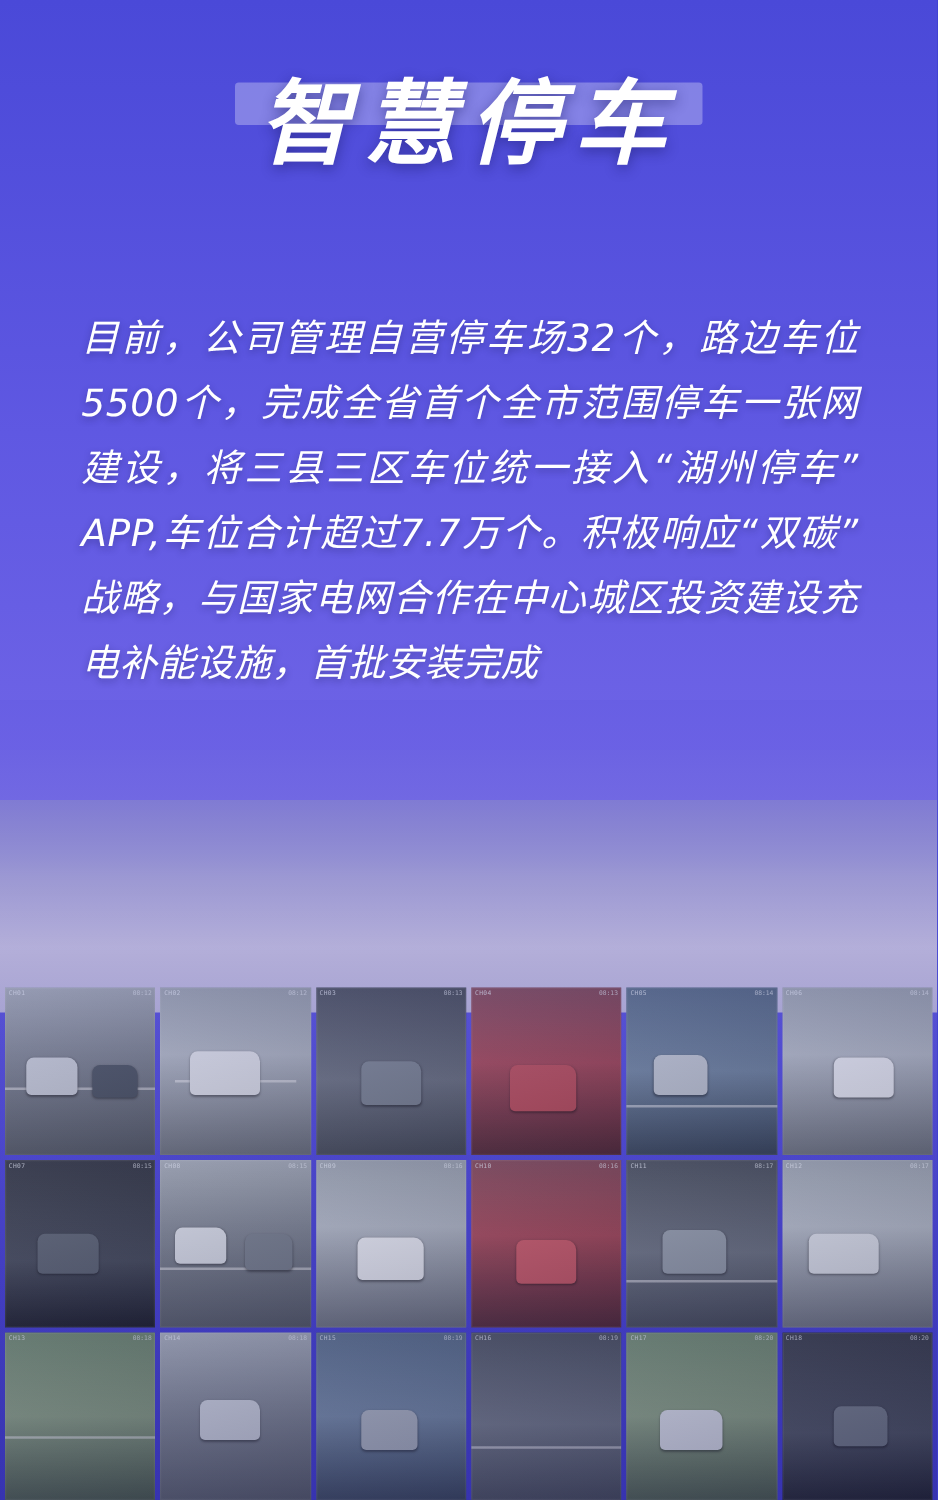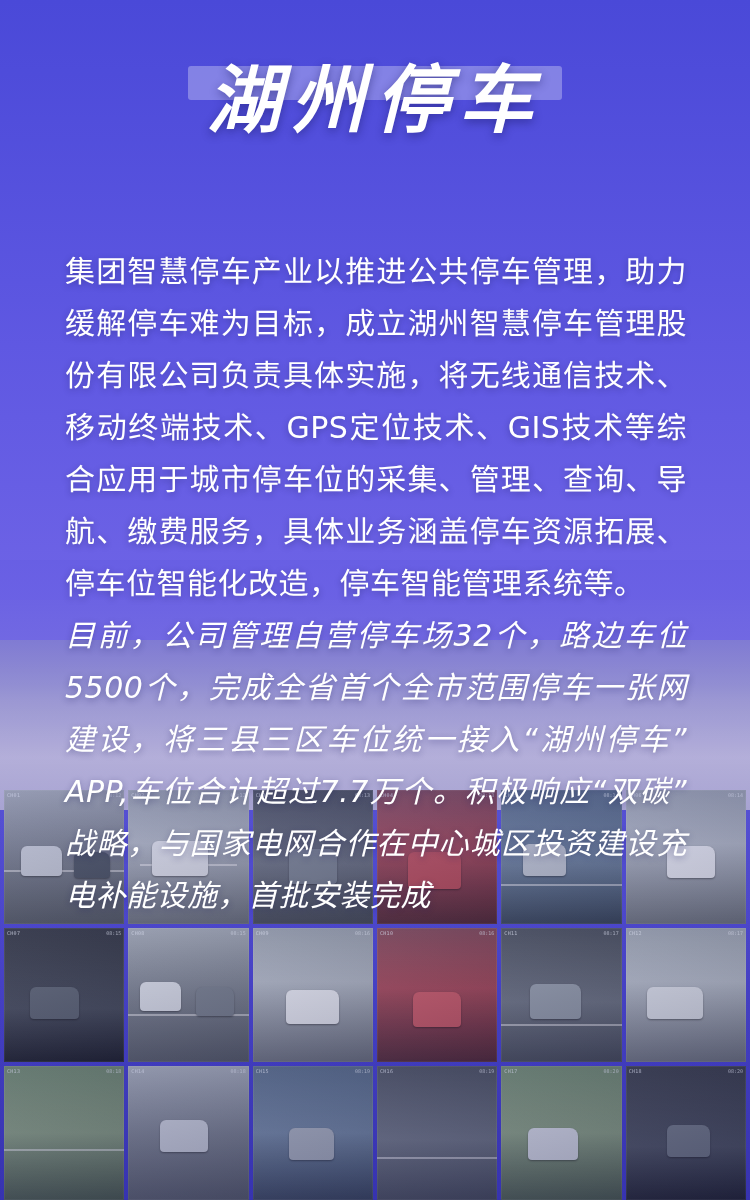--- a/index.html
+++ b/index.html
@@ -280,21 +280,20 @@
       </div>
     </div>
   </div>
 
   <div class="bg-wash"></div>
   <div class="bg-topfade"></div>
 
 
   <div class="title-plate"></div>
   <div class="title-wrap">
-    <span class="title">湖州停车</span>
+    <span class="title">智慧停车</span>
   </div>
 
   <div class="body-copy">
-    <p>集团智慧停车产业以推进公共停车管理，助力缓解停车难为目标，成立湖州智慧停车管理股份有限公司负责具体实施，将无线通信技术、移动终端技术、GPS定位技术、GIS技术等综合应用于城市停车位的采集、管理、查询、导航、缴费服务，具体业务涵盖停车资源拓展、停车位智能化改造，停车智能管理系统等。</p>
     <p class="para-2">目前，公司管理自营停车场32个，路边车位5500个，完成全省首个全市范围停车一张网建设，将三县三区车位统一接入“湖州停车”APP,车位合计超过7.7万个。积极响应“双碳”战略，与国家电网合作在中心城区投资建设充电补能设施，首批安装完成</p>
   </div>
 
 </div>
 
 </body></html>

